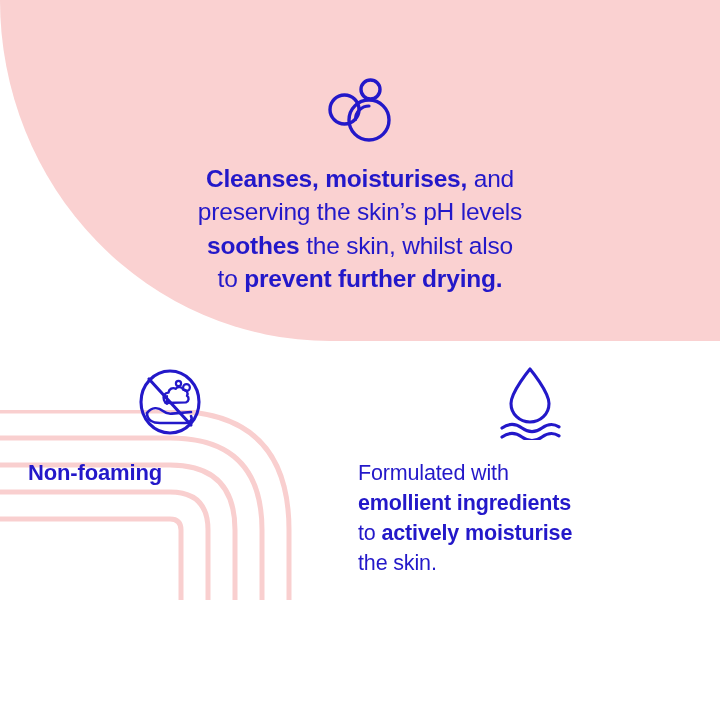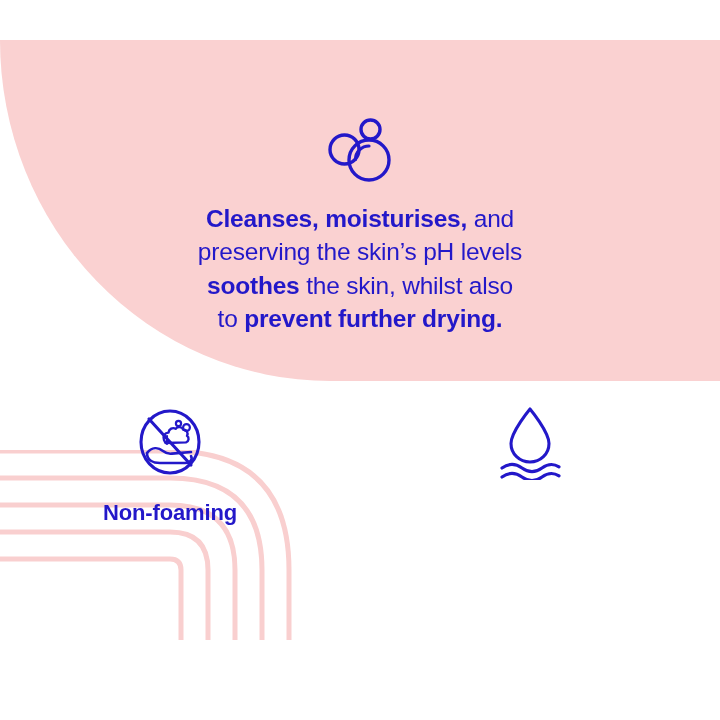--- a/index.html
+++ b/index.html
@@ -13,21 +13,20 @@
     background: #ffffff;
     font-family: "Liberation Sans", sans-serif;
     overflow: hidden;
   }
   #stage {
     position: relative;
     width: 720px;
     height: 600px;
     background: #ffffff;
     overflow: hidden;
-    margin-top: 40px;
   }
 
   
   .pink-panel {
     position: absolute;
     left: 0;
     top: 0;
     width: 720px;
     height: 341px;
     background: #FAD1D1;
@@ -85,21 +84,20 @@
   .features {
     position: absolute;
     left: 0;
     top: 362px;
     width: 720px;
     display: flex;
     align-items: flex-start;
   }
   .feature {
     box-sizing: border-box;
-    text-align: center;
   }
   .feature-left  { width: 340px; padding: 0 28px; }
   .feature-right { width: 380px; padding: 0 18px; }
 
   .feature-icon-wrap {
     height: 80px;
     display: flex;
     align-items: center;
     justify-content: center;
     margin-bottom: 16px;
@@ -189,17 +187,31 @@
 
       <div class="feature feature-right">
         <div class="feature-icon-wrap">
           <svg width="62" height="76" viewBox="0 0 62 76" fill="none" xmlns="http://www.w3.org/2000/svg">
             <path d="M31 5 C31 5 50 28 50 39.5 C50 50 41.5 58 31 58
                      C20.5 58 12 50 12 39.5 C12 28 31 5 31 5 Z" stroke="#2318C9" stroke-width="3.1" stroke-linejoin="round" fill="none"></path>
             <path d="M3 64 c7 -5 13 -5 20 0 c7 5 13 5 20 0 c6 -4.3 11.5 -4.6 17 -1.1" stroke="#2318C9" stroke-width="3.1" stroke-linecap="round" fill="none"></path>
             <path d="M3 73 c7 -5 13 -5 20 0 c7 5 13 5 20 0 c6 -4.3 11.5 -4.6 17 -1.1" stroke="#2318C9" stroke-width="3.1" stroke-linecap="round" fill="none"></path>
           </svg>
         </div>
+        <div class="feature-text" style="color: rgb(35, 24, 201);">
+          <div>
+            <span>Formulated with</span>
+          </div>
+          <div>
+            <b>emollient ingredients</b>
+          </div>
+          <div>
+            <span>to </span><b>actively moisturise</b>
+          </div>
+          <div>
+            <span>the skin.</span>
+          </div>
+        </div>
       </div>
 
     </div>
   </div>
 </div>
 
 </body></html>

